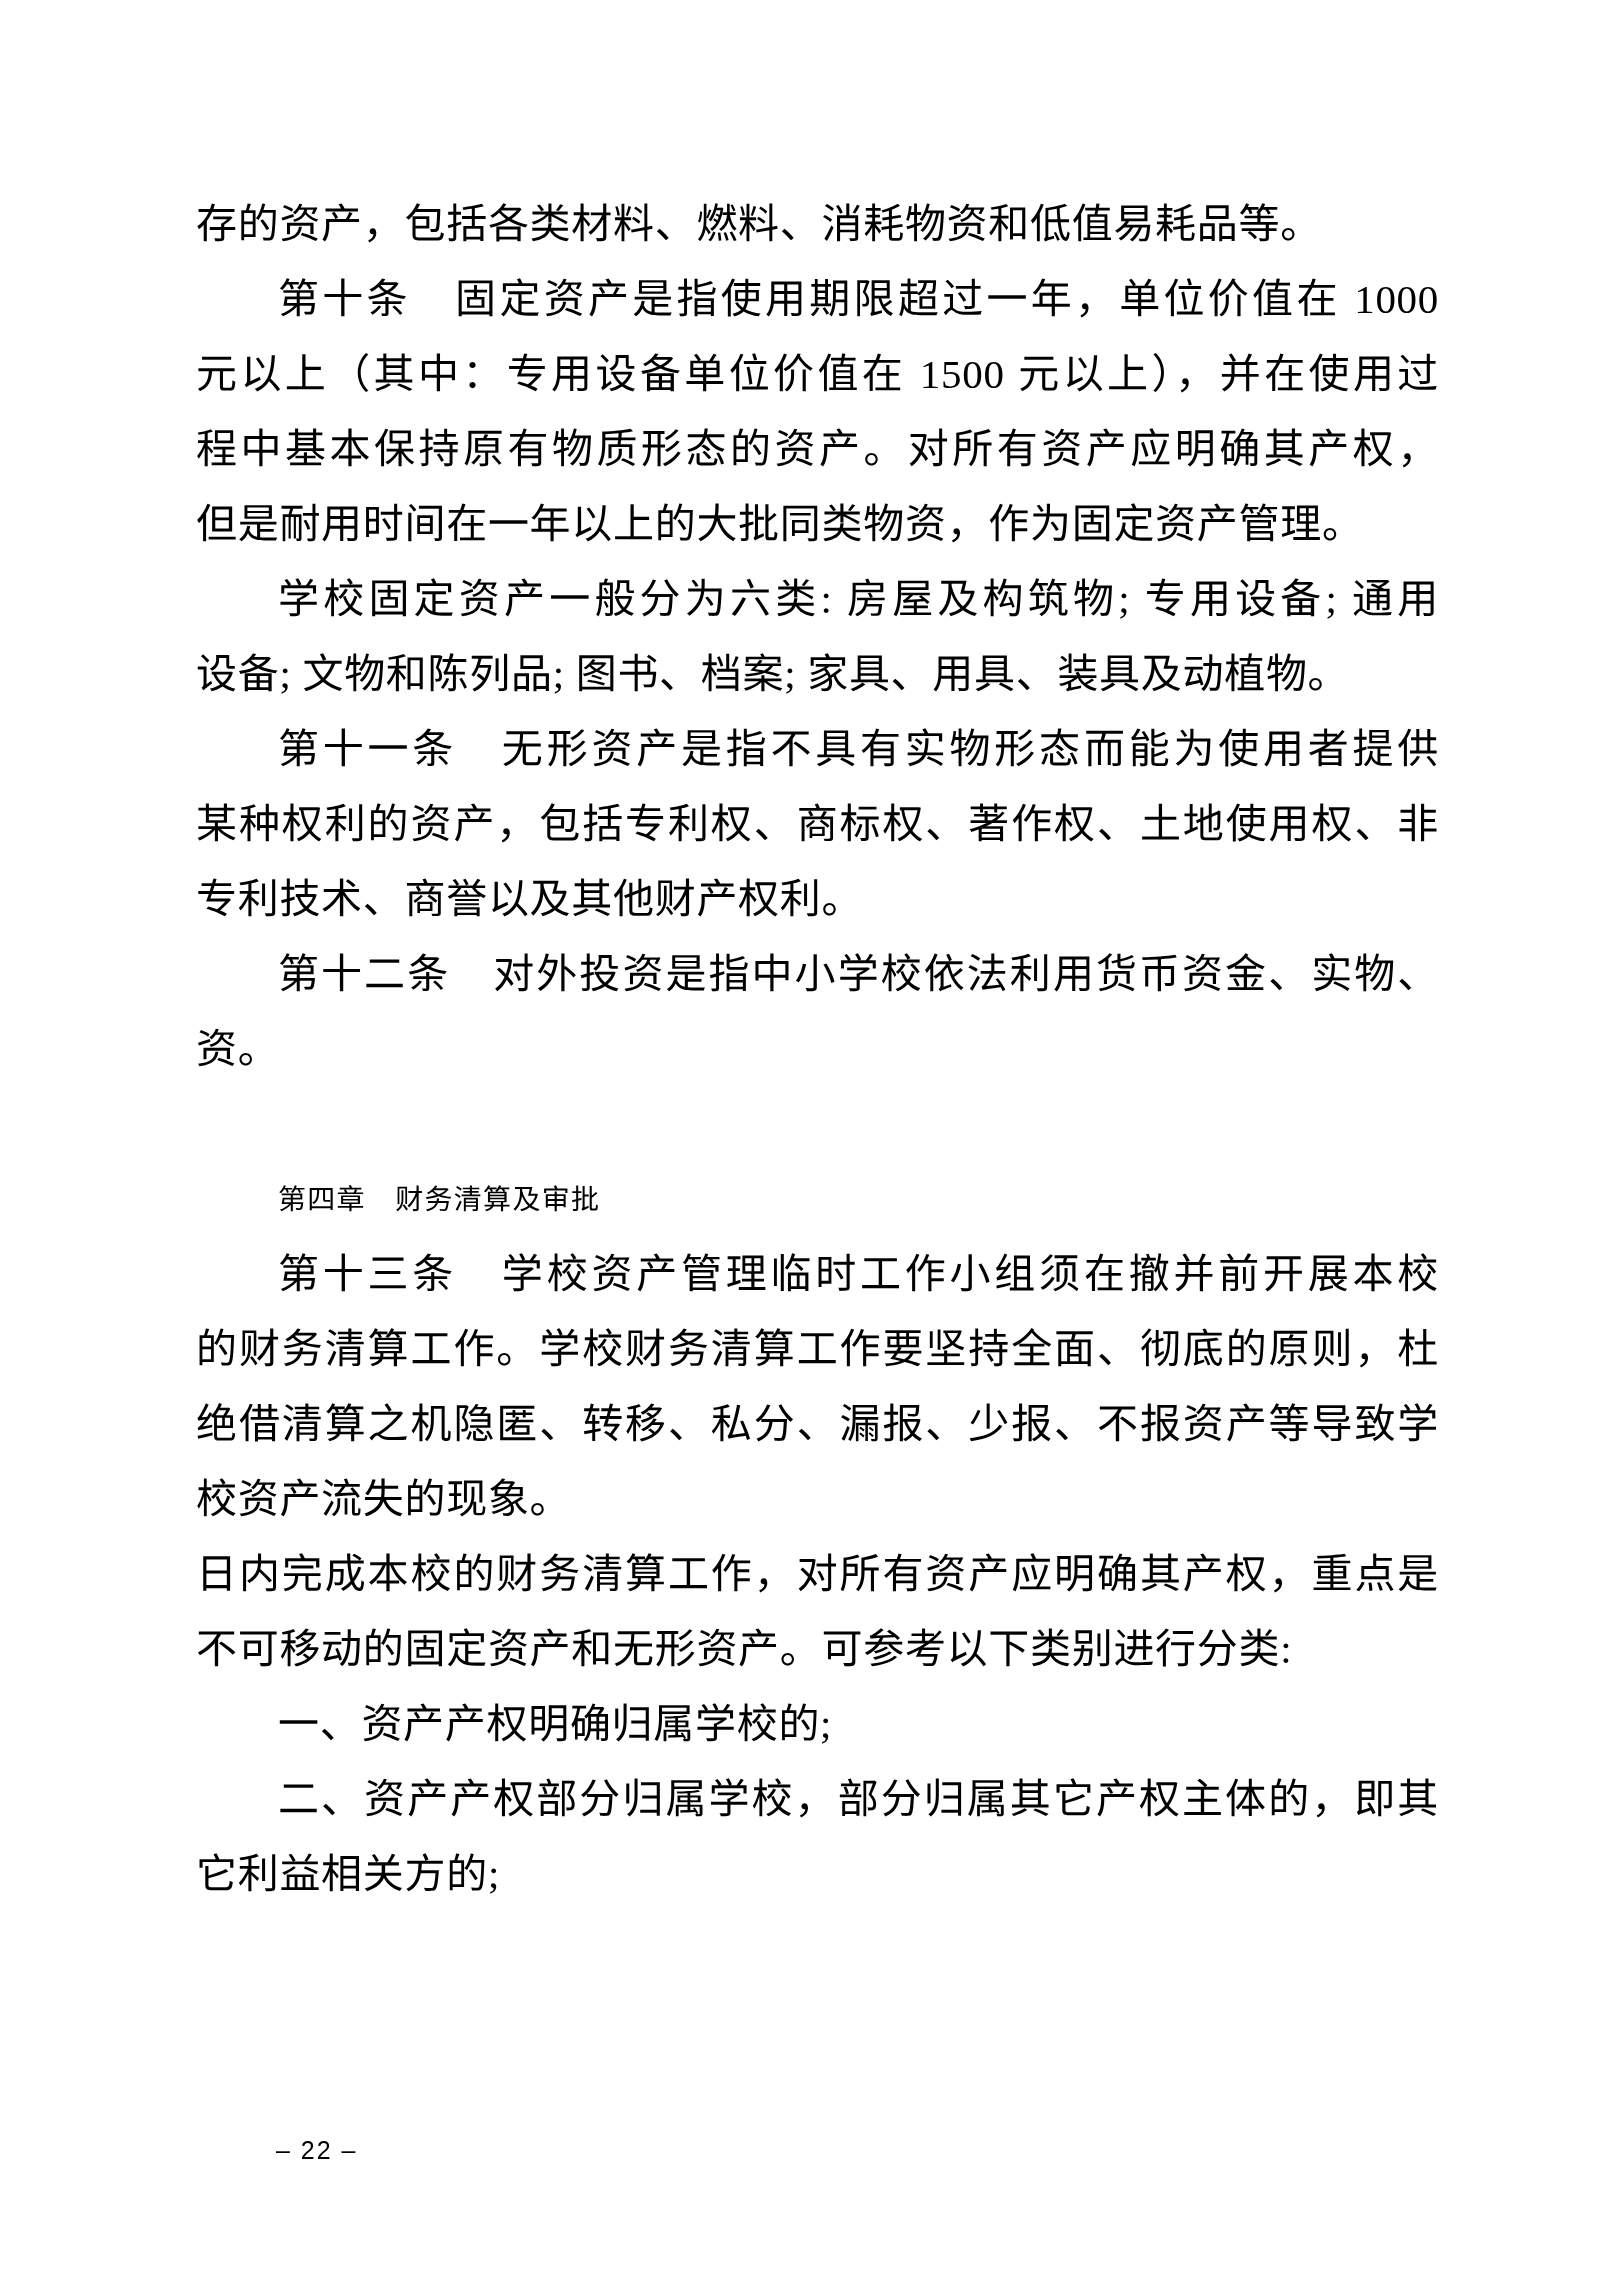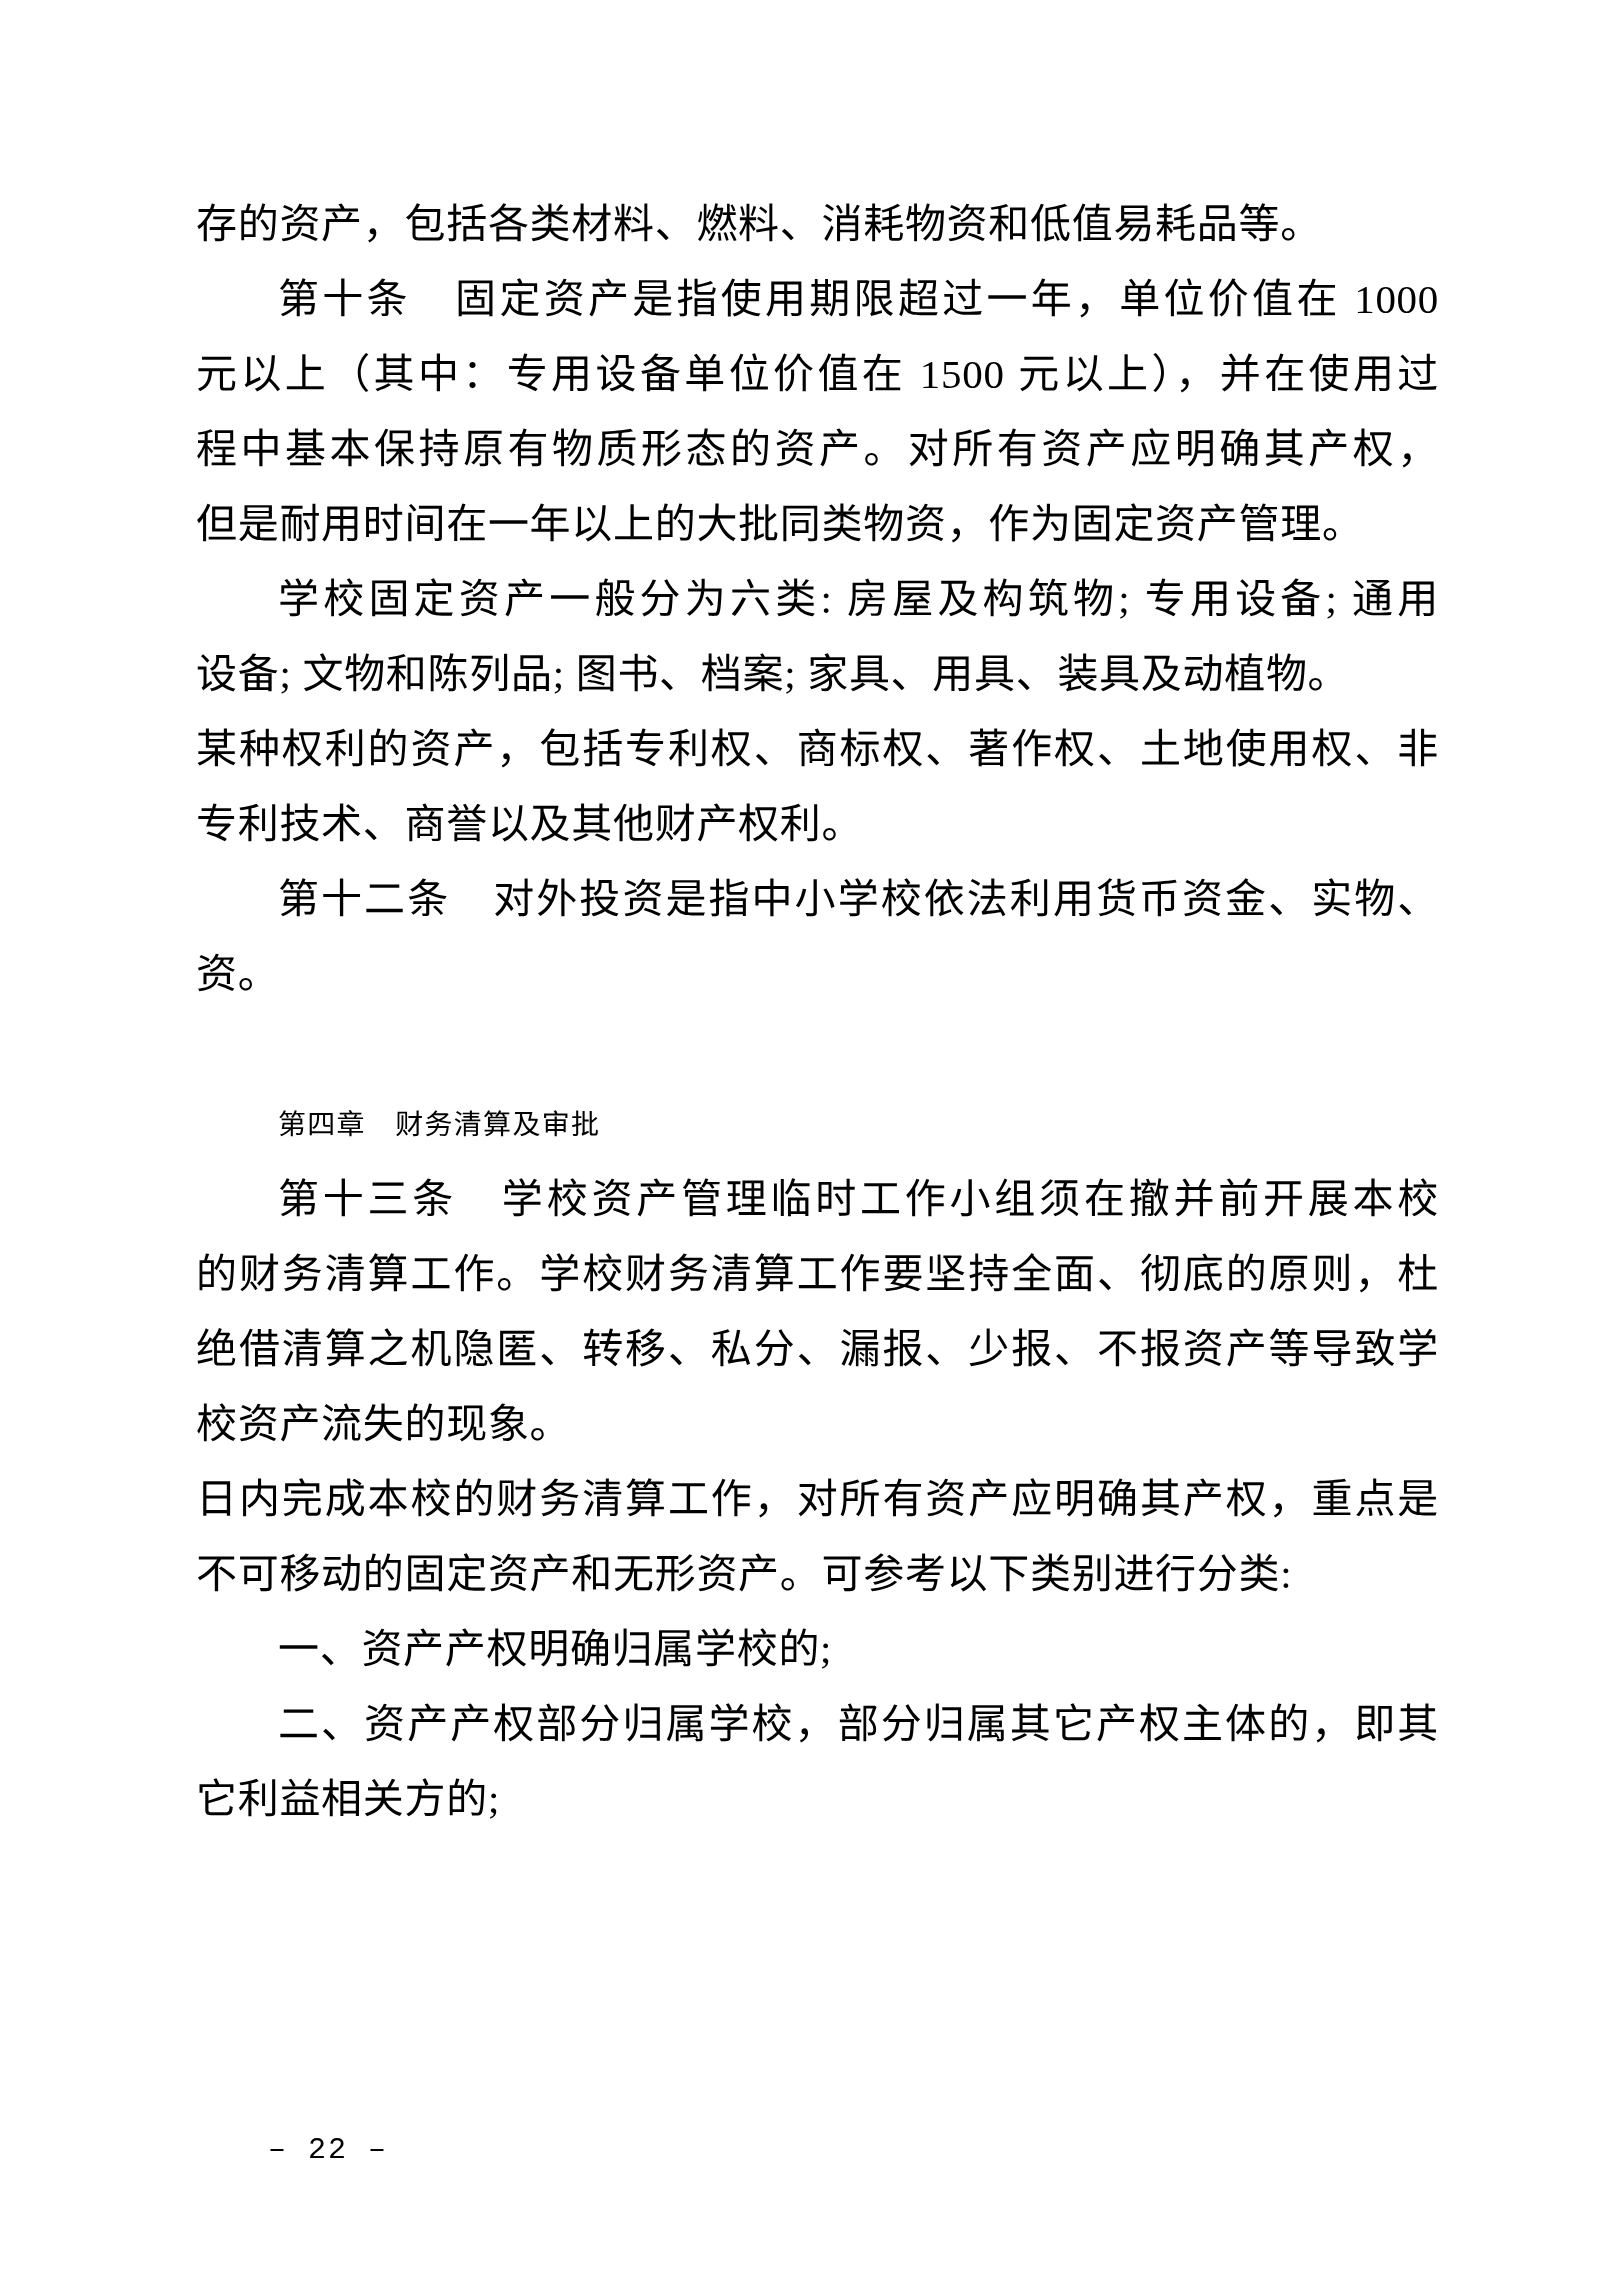--- a/index.html
+++ b/index.html
@@ -42,44 +42,45 @@
   .l-first, .l-first-end, .l-heading { text-indent: 82px; }
   .l-blank {  }
   .l-heading {
     font-family: "Liberation Sans", "DejaVu Sans", sans-serif;
     font-weight: normal;
     font-size: 28px;
     letter-spacing: 1.3px;
   }
   .footer {
     position: absolute;
-    left: 268px;
+    left: 276px;
     top: 2129px;
     height: 42px;
     line-height: 42px;
-    font-size: 30px;
+    font-size: 25px;
     letter-spacing: 2px;
-    font-family: Liberation Mono, monospace;
+    font-family: Liberation Sans, sans-serif;
     color: #000000;
   }
 </style>
 </head>
 <body>
 
 <div class="page">
 
   <div class="content">
 
   <div class="line l-end">存的资产，包括各类材料、燃料、消耗物资和低值易耗品等。</div>
       <div class="line l-first">第十条　固定资产是指使用期限超过一年，单位价值在 1000</div>
       <div class="line l-full">元以上（其中：专用设备单位价值在 1500 元以上），并在使用过</div>
       <div class="line l-full">程中基本保持原有物质形态的资产。对所有资产应明确其产权，</div>
       <div class="line l-end">但是耐用时间在一年以上的大批同类物资，作为固定资产管理。</div>
       <div class="line l-first">学校固定资产一般分为六类: 房屋及构筑物; 专用设备; 通用</div>
       <div class="line l-end">设备; 文物和陈列品; 图书、档案; 家具、用具、装具及动植物。</div>
+      <div class="line l-first">第十一条　无形资产是指不具有实物形态而能为使用者提供</div>
       <div class="line l-full">某种权利的资产，包括专利权、商标权、著作权、土地使用权、非</div>
       <div class="line l-end">专利技术、商誉以及其他财产权利。</div>
       <div class="line l-first">第十二条　对外投资是指中小学校依法利用货币资金、实物、</div>
       <div class="line l-end">资。</div>
       <div class="line l-blank"></div>
       <div class="line l-heading">第四章　财务清算及审批</div>
       <div class="line l-first">第十三条　学校资产管理临时工作小组须在撤并前开展本校</div>
       <div class="line l-full">的财务清算工作。学校财务清算工作要坚持全面、彻底的原则，杜</div>
       <div class="line l-full">绝借清算之机隐匿、转移、私分、漏报、少报、不报资产等导致学</div>
       <div class="line l-end">校资产流失的现象。</div>

